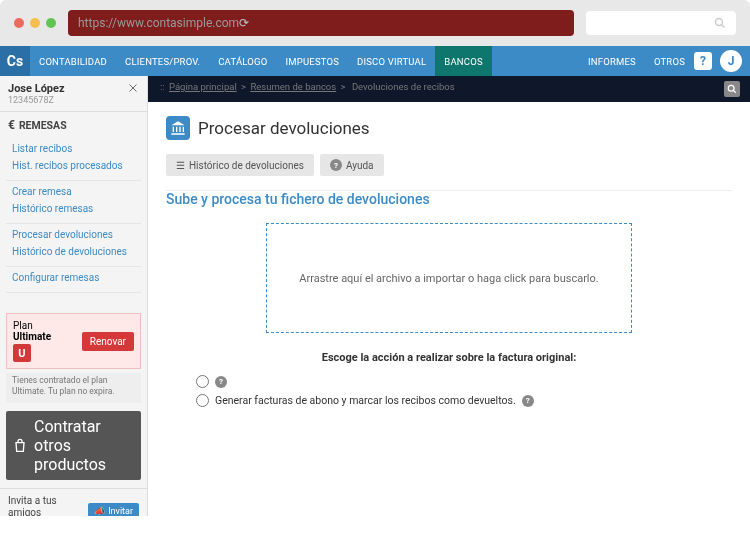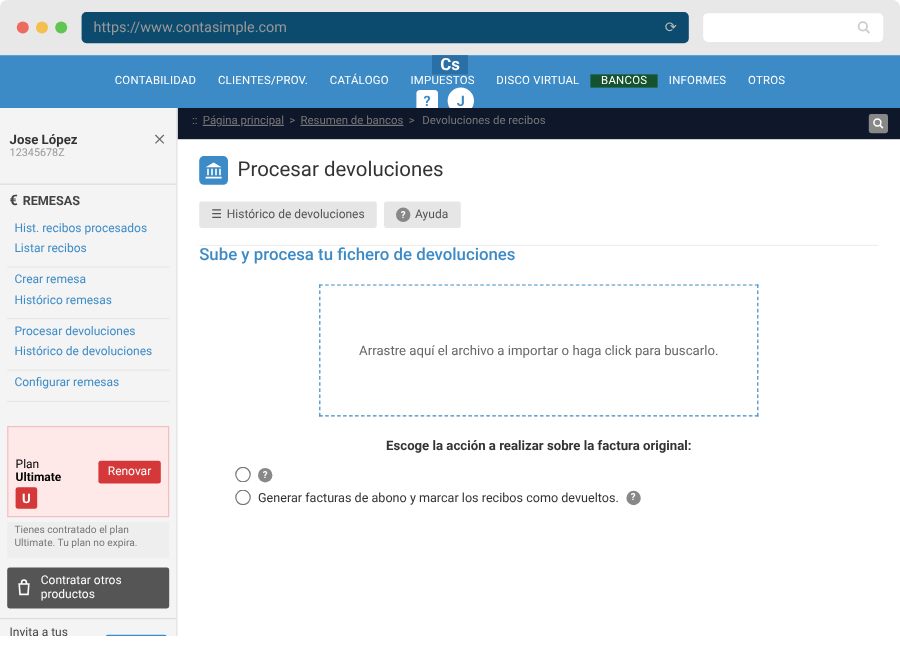--- a/index.html
+++ b/index.html
@@ -3,48 +3,48 @@
 <meta charset="utf-8">
 <style>
 * { margin: 0; padding: 0; box-sizing: border-box; font-family: -apple-system, BlinkMacSystemFont, "Segoe UI", Roboto, sans-serif; }
 body { background: #fff; }
 .browser-chrome { background: #e8e8e8; padding: 10px 14px; display: flex; align-items: center; gap: 12px; border-radius: 6px 6px 0 0; }
 .traffic-lights { display: flex; gap: 6px; }
 .traffic-light { width: 10px; height: 10px; border-radius: 50%; }
 .red { background: #ec6a5e; }
 .yellow { background: #f4bf4f; }
 .green { background: #61c554; }
-.url-bar { flex: 1; background: #0c4a6e; border-radius: 4px; padding: 6px 10px; display: flex; align-items: center; justify-content: space-between; color: #999; font-size: 12px; gap: 48px; }
+.url-bar { flex: 1; background: #7f1d1d; border-radius: 4px; padding: 6px 10px; display: flex; align-items: center; color: #999; font-size: 12px; }
 .search-bar { width: 150px; background: #fff; border-radius: 4px; padding: 6px 10px; display: flex; align-items: center; justify-content: flex-end; }
 .search-icon { color: #ccc; font-size: 12px; }
-.topnav { background: #3d8bc6; display: flex; align-items: center; color: #fff; font-size: 10px; height: 44px; flex-direction: column; }
+.topnav { background: #3d8bc6; display: flex; color: #fff; font-size: 10px; height: 30px; }
 .logo { background: #2a6fa5; width: 30px; height: 30px; display: flex; align-items: center; justify-content: center; font-weight: bold; font-size: 14px; }
 .nav-items { display: flex; flex: 1; height: 100%; }
 .nav-item { padding: 0 9px; display: flex; align-items: center; cursor: pointer; white-space: nowrap; font-size: 9.5px; letter-spacing: 0.2px; }
-.nav-item.active { background: #14532d; }
+.nav-item.active { background: #0f766e; }
 .nav-spacer { flex: 1; }
 .nav-right { display: flex; align-items: center; gap: 8px; padding-right: 8px; }
 .help-icon { width: 18px; height: 18px; background: #fff; color: #3d8bc6; border-radius: 3px; display: flex; align-items: center; justify-content: center; font-weight: bold; font-size: 12px; }
 .avatar { width: 22px; height: 22px; border-radius: 50%; background: #fff; color: #3d8bc6; display: flex; align-items: center; justify-content: center; font-weight: bold; font-size: 12px; }
 .app-body { display: flex; height: 440px; overflow: hidden; }
 .sidebar { width: 148px; background: #f4f4f4; border-right: 1px solid #ddd; display: flex; flex-direction: column; font-size: 10px; overflow: hidden; }
-.user-block { padding: 20px 8px; border-bottom: 1px solid #ddd; display: flex; justify-content: space-between; align-items: flex-start; }
+.user-block { padding: 6px 8px; border-bottom: 1px solid #ddd; display: flex; justify-content: space-between; align-items: flex-start; }
 .user-name { font-weight: bold; color: #333; font-size: 11px; }
 .user-id { color: #999; font-size: 9px; display:block; }
 .close-x { color: #666; cursor: pointer; font-size: 14px; }
 .section-header { padding: 6px 8px; font-weight: bold; color: #444; display: flex; align-items: center; gap: 4px; font-size: 10.5px; }
 .euro-icon { font-size: 12px; }
 .menu-group { padding: 2px 0 6px 0; border-bottom: 1px solid #e6e6e6; margin: 0 6px; }
 .menu-item { padding: 3px 6px; color: #3d8bc6; cursor: pointer; font-size: 10px; }
 .plan-box { margin: 20px 6px 4px 6px; background: #ffe8e8; border: 1px solid #f0c0c0; padding: 6px; display: flex; align-items: center; justify-content: space-between; font-size: 10px; }
-.plan-left { display: flex; flex-direction: column; align-items: flex-start; margin-top: 20px; }
+.plan-left { display: flex; flex-direction: column; align-items: flex-start; }
 .plan-badge { width: 18px; height: 18px; background: #d43838; color: #fff; display: flex; align-items: center; justify-content: center; font-weight: bold; border-radius: 2px; margin-top: 2px; font-size: 11px; }
 .renew-btn { background: #d43838; color: #fff; border: none; padding: 4px 8px; font-size: 10px; border-radius: 2px; cursor: pointer; }
 .plan-note { font-size: 8.5px; color: #777; padding: 2px 6px 6px 6px; line-height: 1.3; background:#eee; margin: 0 6px; }
-.contract-btn { margin: 8px 6px; background: #555; color: #fff; padding: 6px 6px; display: flex; align-items: center; gap: 6px; font-size: 10px; cursor: pointer; border-radius: 2px; }
+.contract-btn { margin: 8px 6px; background: #555; color: #fff; padding: 6px 6px; display: flex; align-items: center; gap: 6px; font-size: 16px; cursor: pointer; border-radius: 2px; }
 .shop-icon { font-size: 14px; }
 .invite-row { padding: 6px 8px; display: flex; align-items: flex-end; justify-content: space-between; font-size: 10px; color: #444; border-top:1px solid #ddd; }
 .invite-btn { background: #3d8bc6; color: #fff; border: none; padding: 3px 6px; font-size: 9px; border-radius: 2px; cursor: pointer; display:flex; align-items:center; gap:3px;}
 .main { flex: 1; background: #fff; display: flex; flex-direction: column; overflow: hidden; }
 .breadcrumb-bar { background: #0f172a; padding: 5px 10px; font-size: 9.5px; color: #777; display: flex; justify-content: space-between; }
 .breadcrumb-bar a { color: #777; text-decoration: underline; }
 .bc-text span { margin: 0 2px; }
 .bc-search { width: 16px; height: 16px; background: #888; color: #fff; display: flex; align-items: center; justify-content: center; border-radius: 2px; font-size: 10px; }
 .page-title { padding: 14px 18px 10px 18px; display: flex; align-items: center; gap: 8px; }
 .title-icon { width: 24px; height: 24px; background: #3d8bc6; border-radius: 4px; display: flex; align-items: center; justify-content: center; color: #fff; font-size: 14px; }
@@ -115,22 +115,22 @@
             <line x1="5" y1="5" x2="19" y2="19"></line>
             <line x1="19" y1="5" x2="5" y2="19"></line>
           </svg>
       </span>
     </div>
     <div class="section-header">
       <span class="euro-icon">€</span>
       <span>REMESAS</span>
     </div>
     <div class="menu-group">
+      <div class="menu-item">Listar recibos</div>
       <div class="menu-item">Hist. recibos procesados</div>
-      <div class="menu-item">Listar recibos</div>
     </div>
     <div class="menu-group">
       <div class="menu-item">Crear remesa</div>
       <div class="menu-item">Histórico remesas</div>
     </div>
     <div class="menu-group">
       <div class="menu-item">Procesar devoluciones</div>
       <div class="menu-item">Histórico de devoluciones</div>
     </div>
     <div class="menu-group">

